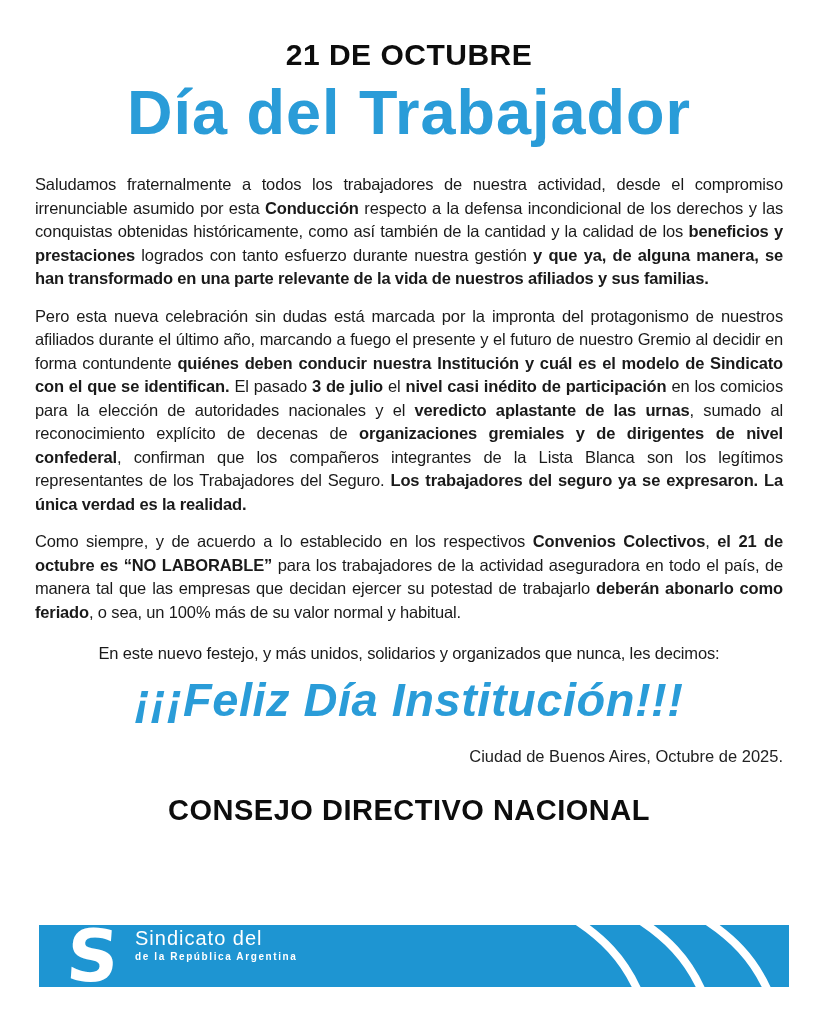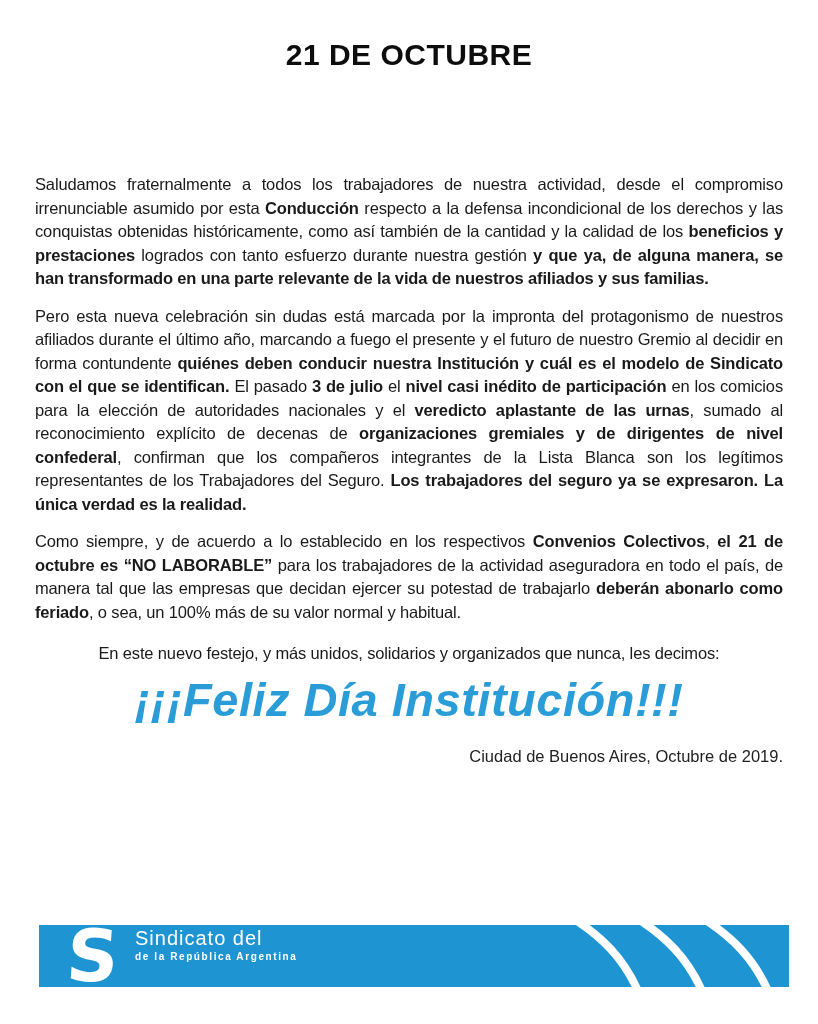--- a/index.html
+++ b/index.html
@@ -127,33 +127,34 @@
     width:270px;
   }
 </style>
 </head>
 <body>
 
 <div class="page">
 
   <div class="kicker">21 DE OCTUBRE</div>
 
-  <h1 class="title"><br></h1>
+  <h1 class="title"><span>Día del Trabajador</span><br></h1>
 
   <div class="body-copy">
     <p><span>Saludamos fraternalmente a todos los trabajadores de nuestra actividad, desde el compromiso irrenunciable asumido por esta </span><b>Conducción</b><span> respecto a la defensa incondicional de los derechos y las conquistas obtenidas históricamente, como así también de la cantidad y la calidad de los </span><b>beneficios y prestaciones</b><span> logrados con tanto esfuerzo durante nuestra gestión </span><b>y que ya, de alguna manera, se han transformado en una parte relevante de la vida de nuestros afiliados y sus familias.</b></p>
     <p><span>Pero esta nueva celebración sin dudas está marcada por la impronta del protagonismo de nuestros afiliados durante el último año, marcando a fuego el presente y el futuro de nuestro Gremio al decidir en forma contundente </span><b>quiénes deben conducir nuestra Institución y cuál es el modelo de Sindicato con el que se identifican.</b><span> El pasado </span><b>3 de julio</b><span> el </span><b>nivel casi inédito de participación</b><span> en los comicios para la elección de autoridades nacionales y el </span><b>veredicto aplastante de las urnas</b><span>, sumado al reconocimiento explícito de decenas de </span><b>organizaciones gremiales y de dirigentes de nivel confederal</b><span>, confirman que los compañeros integrantes de la Lista Blanca son los legítimos representantes de los Trabajadores del Seguro. </span><b>Los trabajadores del seguro ya se expresaron. La única verdad es la realidad.</b></p>
     <p><span>Como siempre, y de acuerdo a lo establecido en los respectivos </span><b>Convenios Colectivos</b><span>, </span><b>el 21 de octubre es “NO LABORABLE”</b><span> para los trabajadores de la actividad aseguradora en todo el país, de manera tal que las empresas que decidan ejercer su potestad de trabajarlo </span><b>deberán abonarlo como feriado</b><span>, o sea, un 100% más de su valor normal y habitual.</span></p>
     <p class="closing">En este nuevo festejo, y más unidos, solidarios y organizados que nunca, les decimos:</p>
   </div>
 
   <div class="slogan">¡¡¡Feliz Día Institución!!!</div>
 
-  <div class="dateline">Ciudad de Buenos Aires, Octubre de 2019.</div>
+  <div class="dateline">Ciudad de Buenos Aires, Octubre de 2025.</div>
 
+  <div class="signature">CONSEJO DIRECTIVO NACIONAL</div>
 
   <div class="footer-bar">
     <svg class="logo-s" viewBox="0 0 78 62" aria-hidden="true">
       <text x="6" y="56" font-family="'DejaVu Sans', sans-serif" font-size="72" font-weight="bold" fill="#ffffff" transform="skewX(-4)">S</text>
     </svg>
     <div class="logo-text">
       <div class="lt1">Sindicato del</div>
       <div class="lt3">de la República Argentina</div>
     </div>
     <svg class="arcs" viewBox="0 0 270 62" preserveAspectRatio="none" aria-hidden="true">

